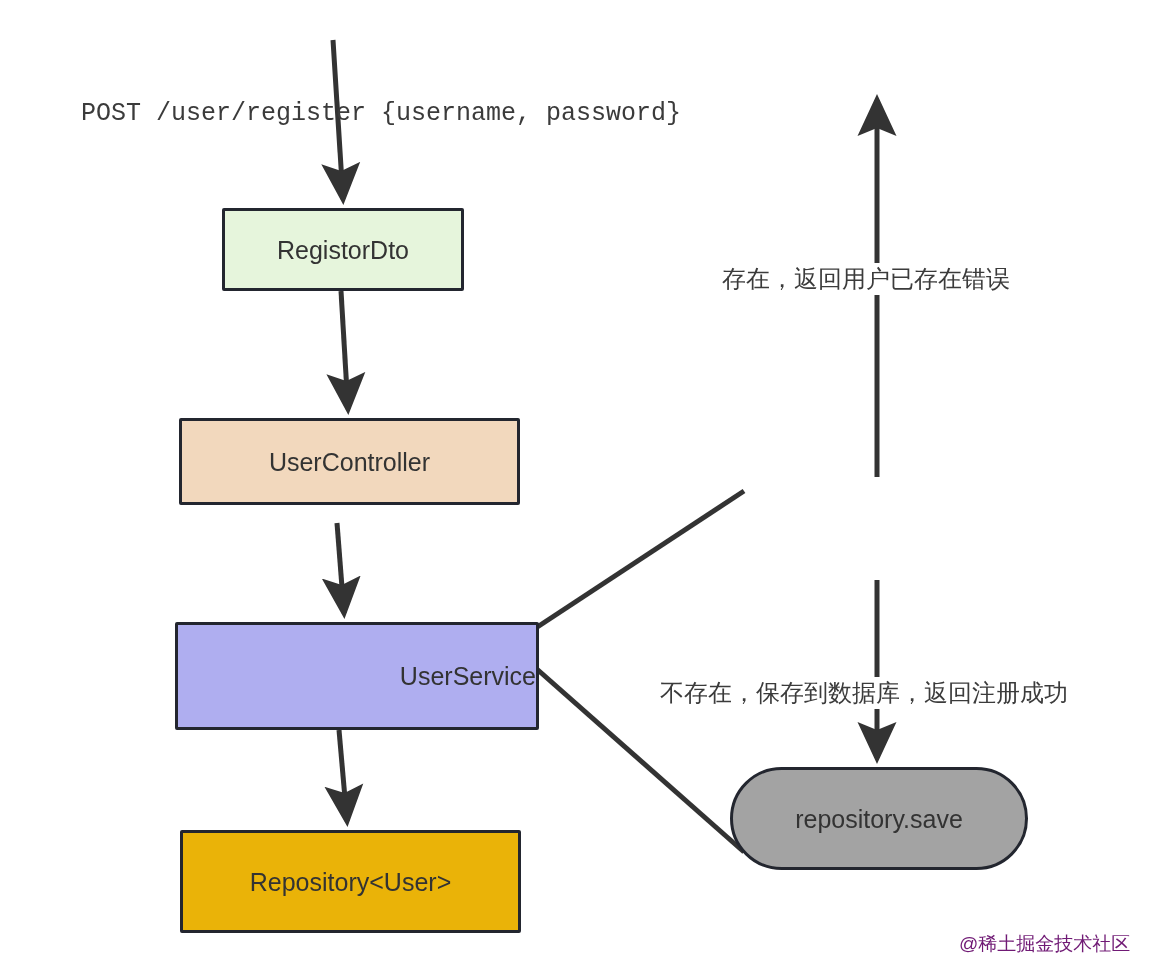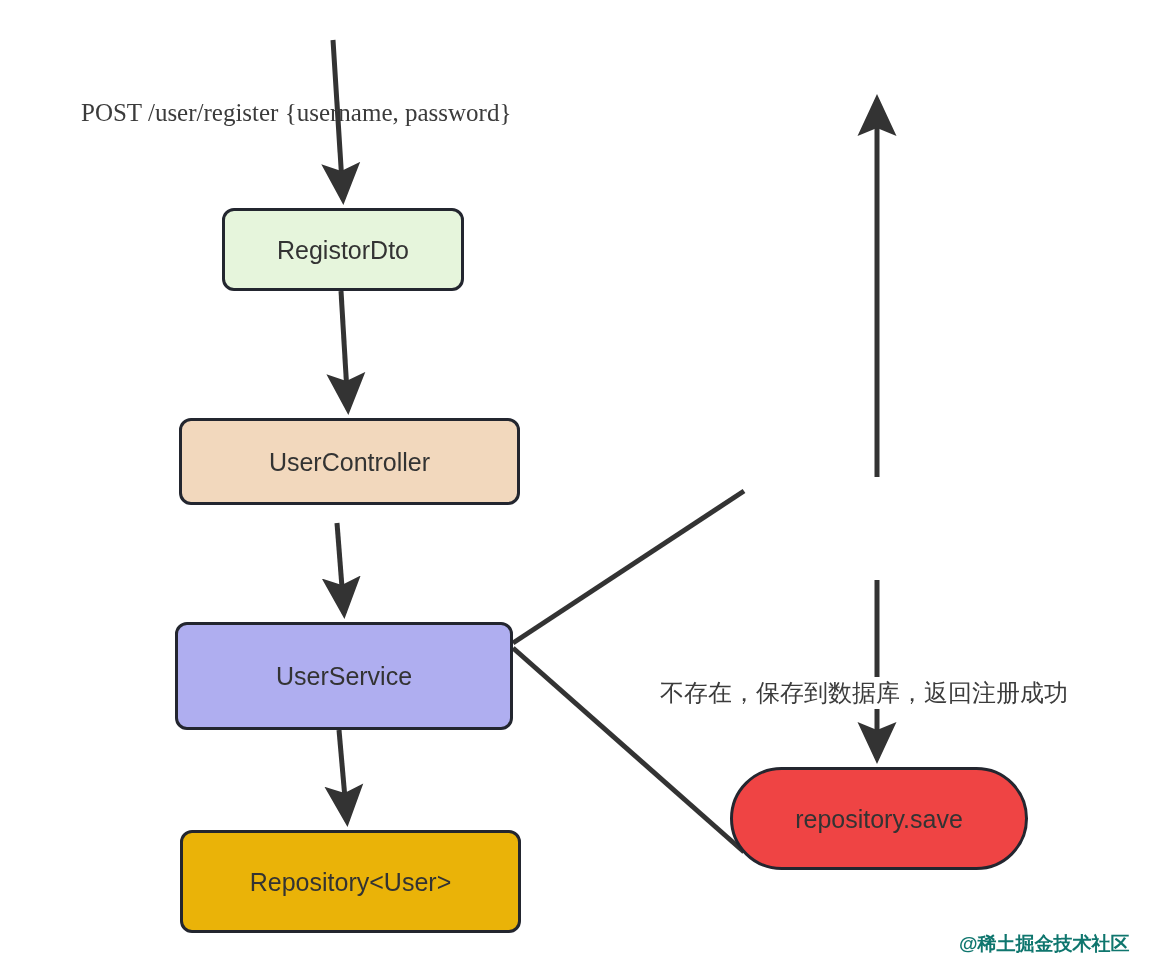--- a/index.html
+++ b/index.html
@@ -30,46 +30,45 @@
     align-items: center;
     justify-content: center;
     border: 3px solid #23262f;
     color: #333333;
     font-size: 25px;
     font-family: "Liberation Sans", "DejaVu Sans", sans-serif;
     line-height: 1.2;
     text-align: center;
     white-space: nowrap;
   }
-  .node.rect { border-radius: 12px; }
+  .node.rect { border-radius: 2px; }
   .node.pill { border-radius: 52px; }
 
   .edge-label {
     position: absolute;
     color: #3b3b3b;
     font-size: 24px;
     font-family: "Liberation Sans", "DejaVu Sans", sans-serif;
     white-space: nowrap;
     background: #ffffff;
     padding: 0 6px;
   }
   .caption {
     position: absolute;
     color: #3b3b3b;
     font-size: 25px;
-    font-family: Liberation Serif, serif;
+    font-family: Liberation Mono, monospace;
     white-space: nowrap;
   }
   .watermark {
     position: absolute;
-    color: #0f766e;
+    color: #701a75;
     font-size: 19px;
     font-family: "Liberation Sans", "DejaVu Sans", sans-serif;
     white-space: nowrap;
-    font-weight: bold;
   }
 </style>
 </head>
 <body>
 
 <div id="canvas">
 
   <svg id="edges" viewBox="0 0 1152 980" width="1152" height="980" xmlns="http://www.w3.org/2000/svg">
     <defs>
       <marker id="arrowhead" markerWidth="9" markerHeight="9" refX="7.2" refY="4.5" orient="auto" markerUnits="strokeWidth">
@@ -97,31 +96,32 @@
   <div class="caption" style="left:81px; top:99px;">POST /user/register {username, password}</div>
 
   <div class="node rect" style="left:222px; top:208px; width:242px; height:83px; background:#e6f5dc;">
     <span>RegistorDto</span>
   </div>
 
   <div class="node rect" style="left:179px; top:418px; width:341px; height:87px; background:#f2d8bd;">
     <span>UserController</span>
   </div>
 
-  <div class="node rect" style="left:175px; top:622px; width:338px; height:108px; background:#afaef0;">
+  <div class="node rect" style="left:175px; top:622px; width:364px; height:108px; background:#afaef0;justify-content:flex-end;">
     <span>UserService</span>
   </div>
 
   <div class="node rect" style="left:180px; top:830px; width:341px; height:103px; background:#eab308;">
     <span>Repository&lt;User&gt;</span>
   </div>
 
 
-  <div class="node pill" style="left:730px; top:767px; width:298px; height:103px; background:#ef4444;">
+  <div class="node pill" style="left:730px; top:767px; width:298px; height:103px; background:#a3a3a3;">
     <span>repository.save</span>
   </div>
 
+  <div class="edge-label" style="left:716px; top:263px;">存在，返回用户已存在错误</div>
 
   <div class="edge-label" style="left:654px; top:677px;">不存在，保存到数据库，返回注册成功</div>
 
   <div class="watermark" style="left:959px; top:931px;">@稀土掘金技术社区</div>
 
 </div>
 
 </body></html>

